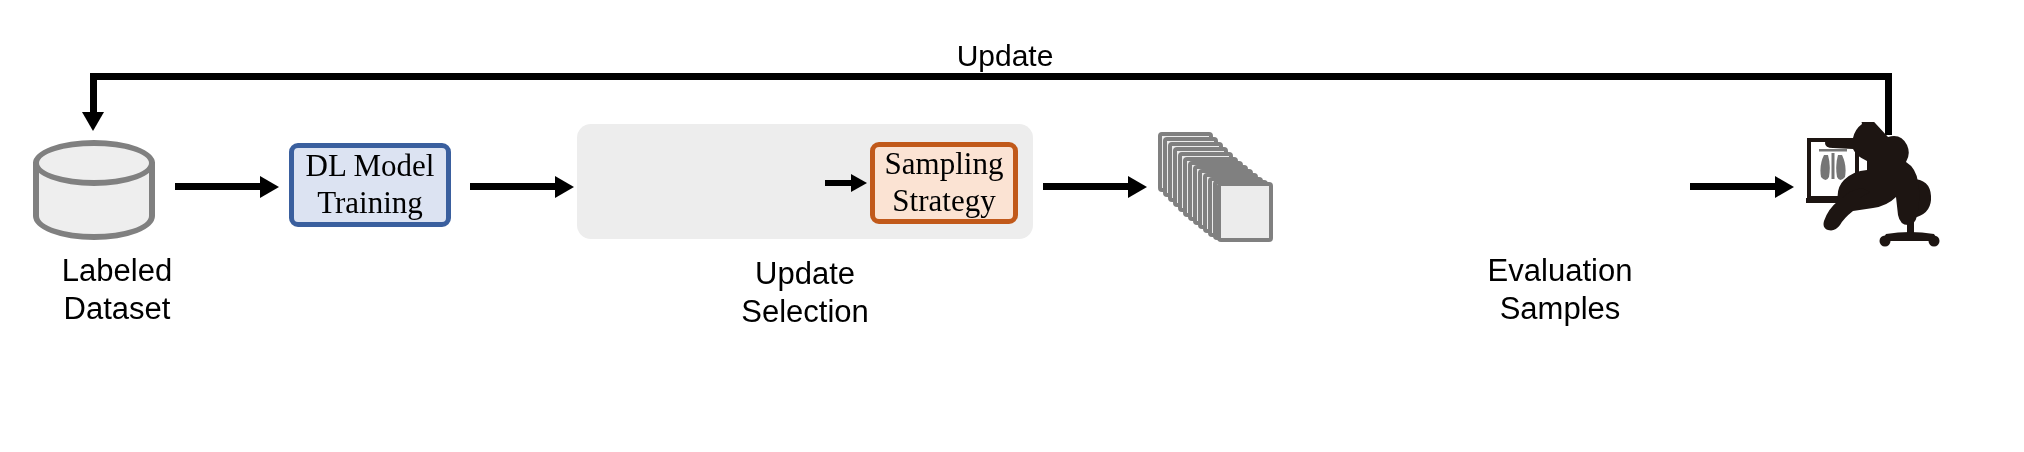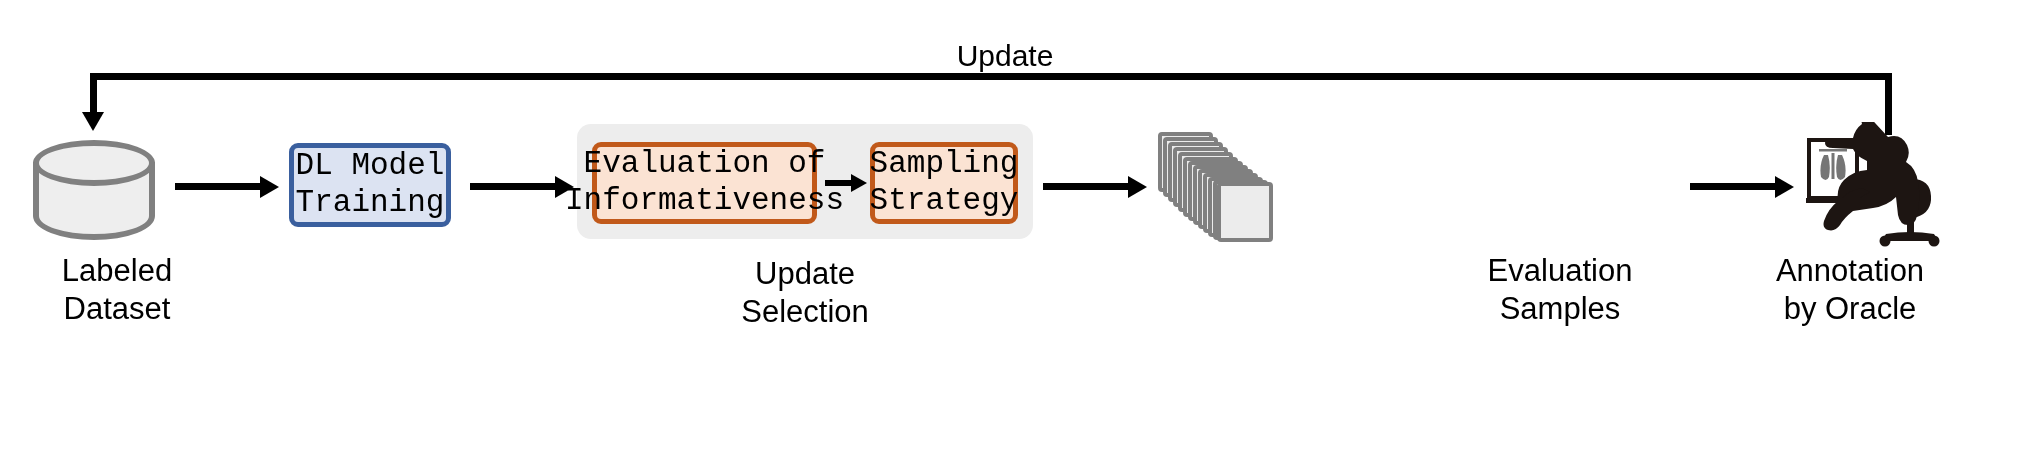--- a/index.html
+++ b/index.html
@@ -29,21 +29,21 @@
     user-select: none;
   }
   .label-update { font-size: 30px; }
   .label-caption { font-size: 31px; }
   .box-text {
     font-size: 31px;
     color: #000000;
     text-align: center;
     line-height: 1.18;
     white-space: pre-line;
-    font-family: Liberation Mono, monospace;
+    font-family: Liberation Serif, serif;
   }
 
   
   .proc-box {
     display: flex;
     align-items: center;
     justify-content: center;
     box-sizing: border-box;
     border-radius: 9px;
   }
@@ -153,24 +153,20 @@
   <div class="abs proc-box box-blue" style="left:289px; top:143px; width:162px; height:84px;">
     <div class="box-text">DL Model
 Training</div>
   </div>
 
   <div class="abs arrow-line arrow-h" style="left:470px; top:183px; width:86px;"></div>
   <div class="abs arrow-head-right" style="left:555px; top:176px;"></div>
 
   <div class="abs group-panel" style="left:577px; top:124px; width:456px; height:115px;"></div>
 
-  <div class="abs proc-box box-orange" style="left:592px; top:142px; width:225px; height:82px;">
-    <div class="box-text">Evaluation of
-Informativeness</div>
-  </div>
 
   <div class="abs arrow-line" style="left:825px; top:180px; width:27px; height:6px;"></div>
   <div class="abs arrow-head-right-sm" style="left:851px; top:174px;"></div>
 
   <div class="abs proc-box box-orange" style="left:870px; top:142px; width:148px; height:82px;align-items:center;">
     <div class="box-text">Sampling
 Strategy</div>
   </div>
 
   <div class="abs label label-caption" style="left:705px; top:255px; width:200px;">Update Selection</div>
@@ -242,16 +238,14 @@
                l-20 -1
                q-8 0 -8 -5
                q0 -5 8 -5
                l20 0
                q2 -9 9 -14
                q-2 -8 2 -13 z" fill="#1d1512"></path>
 
       <path d="M56 66 q-12 2 -20 10 l18 0 q6 -4 10 -6 z" fill="#1d1512"></path>
     </svg>
   </div>
-  <div class="abs label label-caption" style="left:1750px; top:252px; width:200px;">Annotation
-by Oracle</div>
 
 </div>
 
 </body></html>

